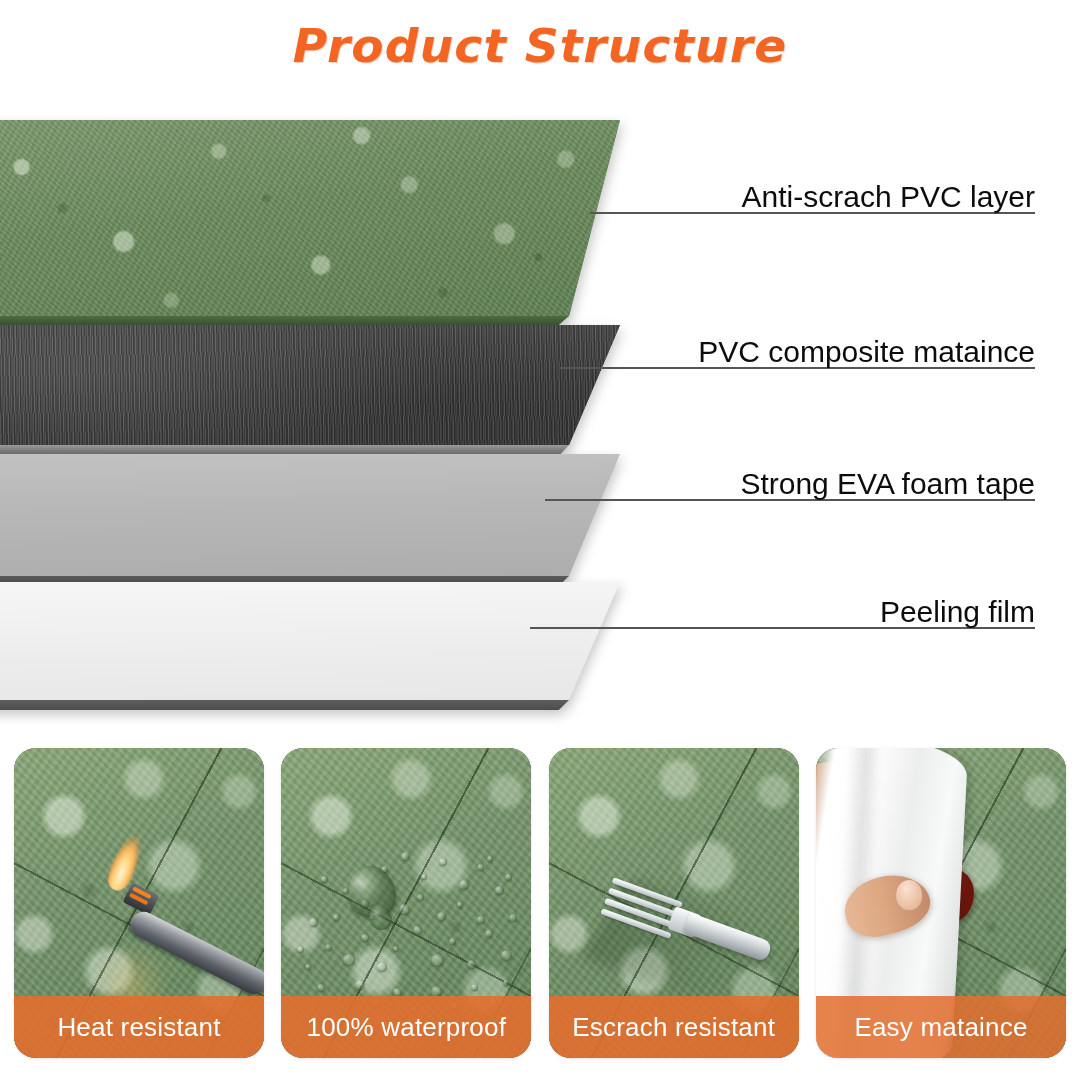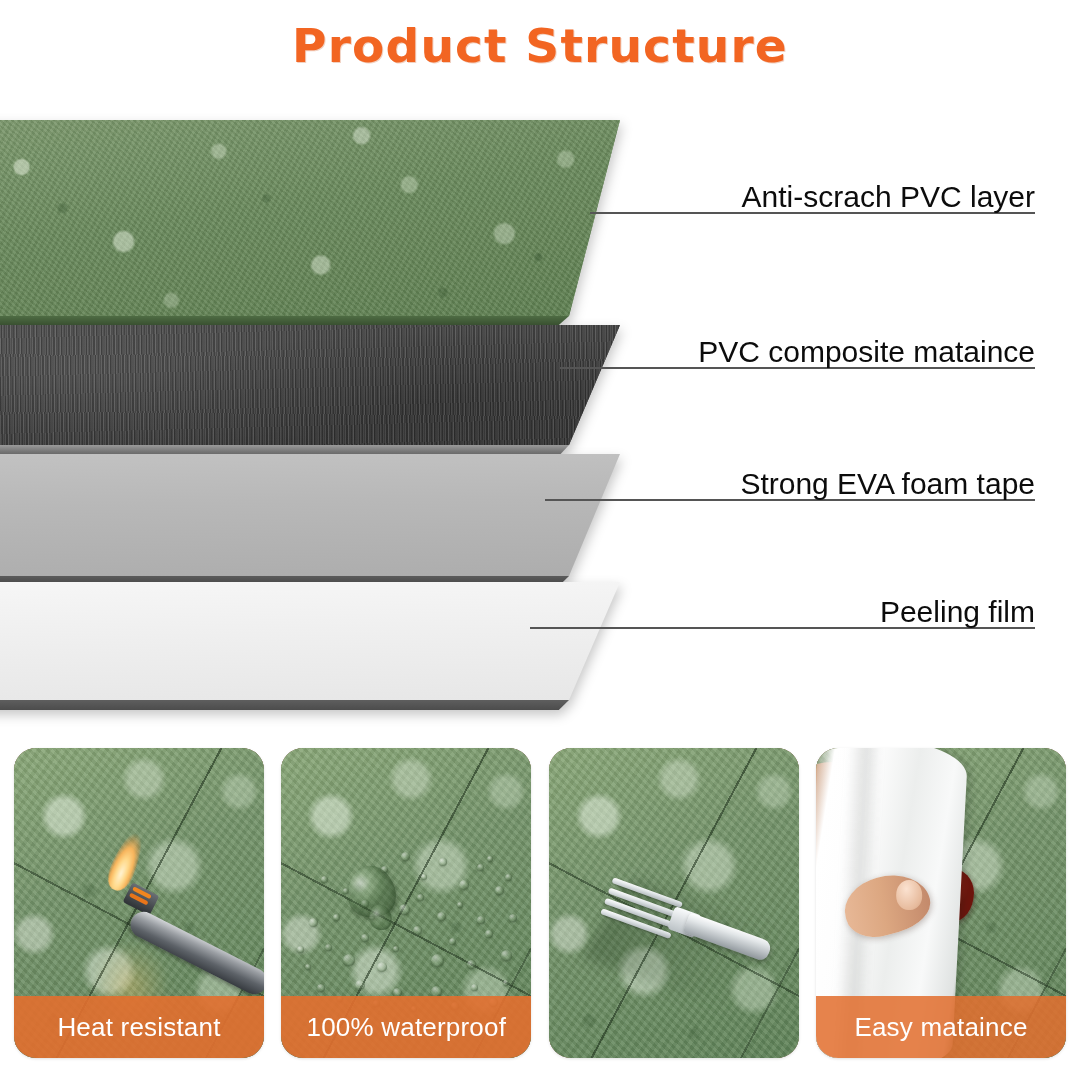--- a/index.html
+++ b/index.html
@@ -8,20 +8,21 @@
     background:#ffffff;
     font-family:"Liberation Sans", sans-serif;
     position:relative;
     overflow:hidden;
   }
 
   
   #header {
     position:absolute; left:0; top:0; width:1080px; height:112px;
     text-align:center;
+    font-style:italic;
   }
   #title {
     font-size:47px;
     font-weight:bold;
     color:#f26522;
     letter-spacing:1.2px;
     line-height:1;
     padding-top:22px;
     font-family:"DejaVu Sans", sans-serif;
     text-shadow:1px 1px 0 rgba(200,70,10,0.25);
@@ -521,20 +522,21 @@
     <div class="grout"></div>
     <div class="forkshadow"></div>
     <div class="fork">
       <div class="tine t1"></div>
       <div class="tine t2"></div>
       <div class="tine t3"></div>
       <div class="tine t4"></div>
       <div class="neck"></div>
       <div class="handle"></div>
     </div>
+    <div class="caption">Escrach resistant</div>
   </div>
 
   <div class="card card-4">
     <div class="tile"></div>
     <div class="grout"></div>
     <div class="stain"></div>
     <div class="hand"></div>
     <div class="cloth">
       <div class="cloth-fold"></div>
     </div>

